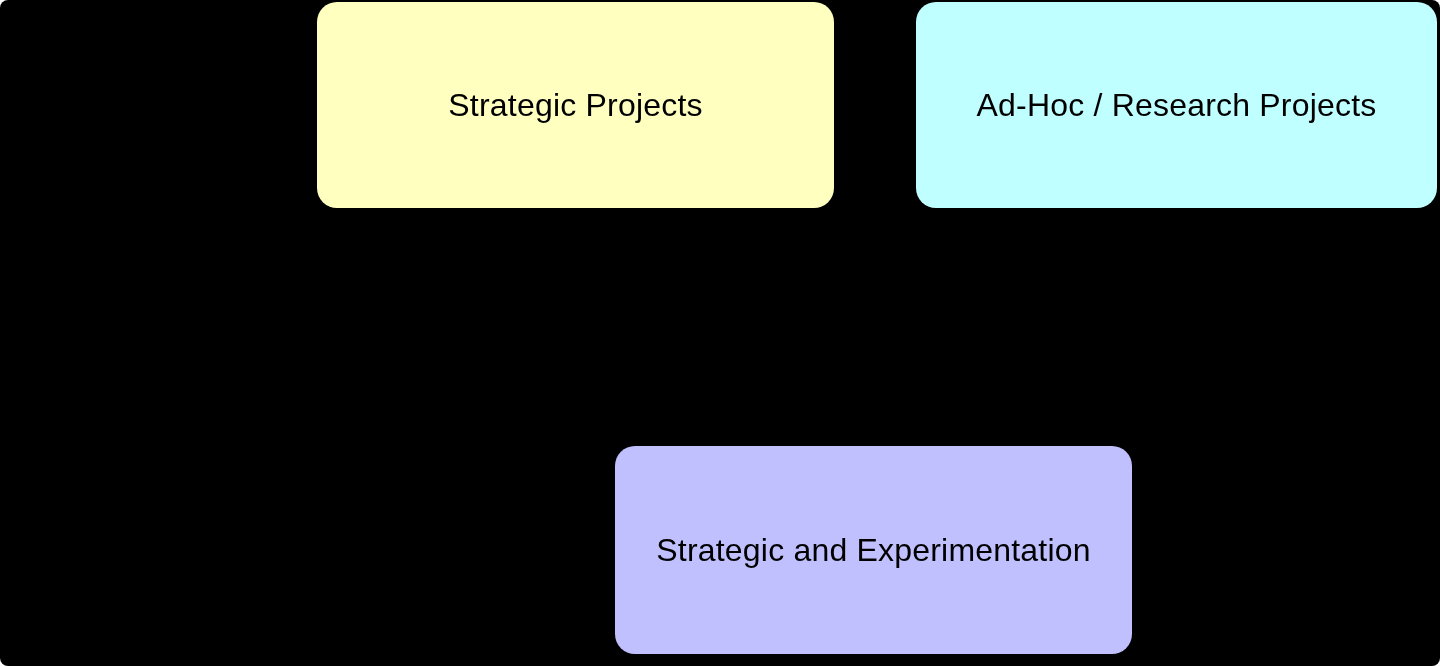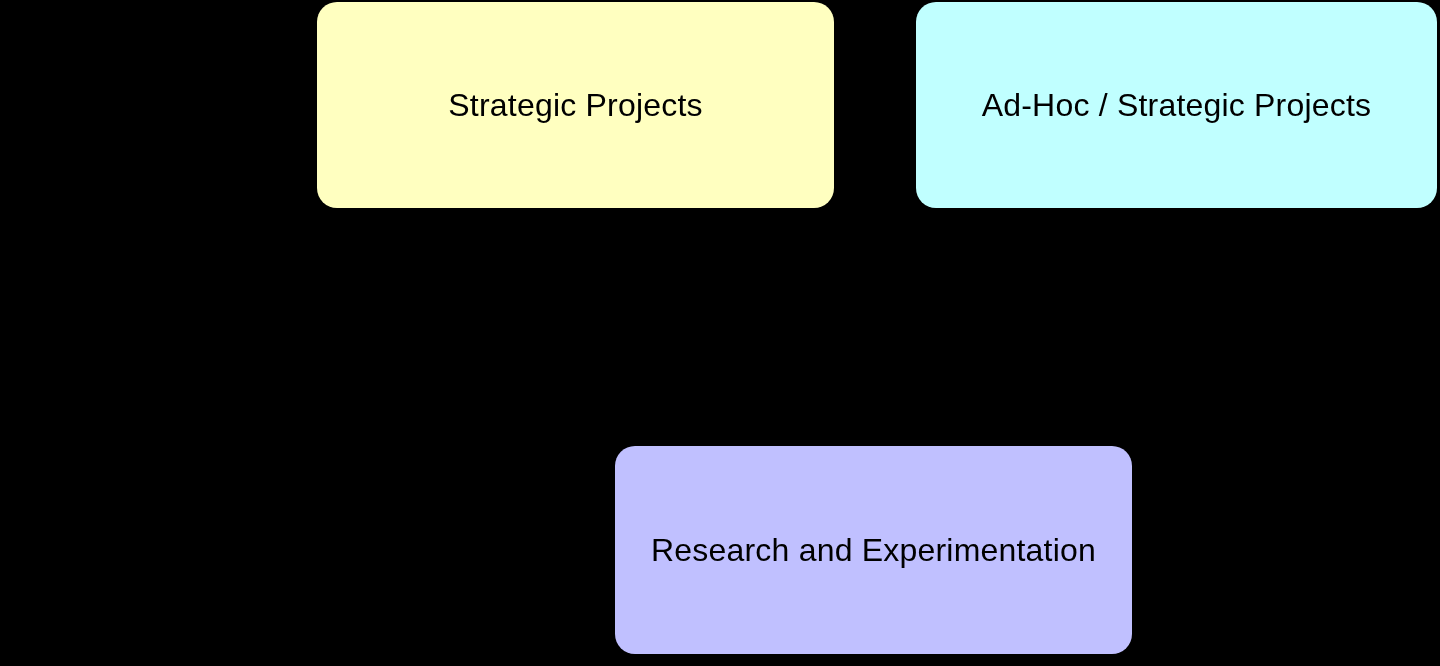--- a/index.html
+++ b/index.html
@@ -7,20 +7,21 @@
     width: 1440px;
     height: 666px;
     overflow: hidden;
     font-family: "Liberation Sans", sans-serif;
   }
   .canvas {
     position: relative;
     width: 1440px;
     height: 666px;
     background: #000000;
+    border-radius: 8px;
   }
   .node {
     position: absolute;
     border-radius: 20px;
     display: flex;
     align-items: center;
     justify-content: center;
     text-align: center;
   }
   .node-label {
@@ -36,21 +37,21 @@
 </head>
 <body>
 
 <div class="canvas" style="background-color: rgb(0, 0, 0);">
 
   <div class="node node-strategic" style="background-color: rgb(255, 255, 192);">
     <span class="node-label" style="color: rgb(0, 0, 0);">Strategic Projects</span>
   </div>
 
   <div class="node node-adhoc" style="background-color: rgb(192, 255, 255);">
-    <span class="node-label" style="color: rgb(0, 0, 0);">Ad-Hoc / Strategic Projects</span>
+    <span class="node-label" style="color: rgb(0, 0, 0);">Ad-Hoc / Research Projects</span>
   </div>
 
 
   <div class="node node-research" style="background-color: rgb(192, 192, 255);">
-    <span class="node-label" style="color: rgb(0, 0, 0);">Research and Experimentation</span>
+    <span class="node-label" style="color: rgb(0, 0, 0);">Strategic and Experimentation</span>
   </div>
 
 </div>
 
 </body></html>

